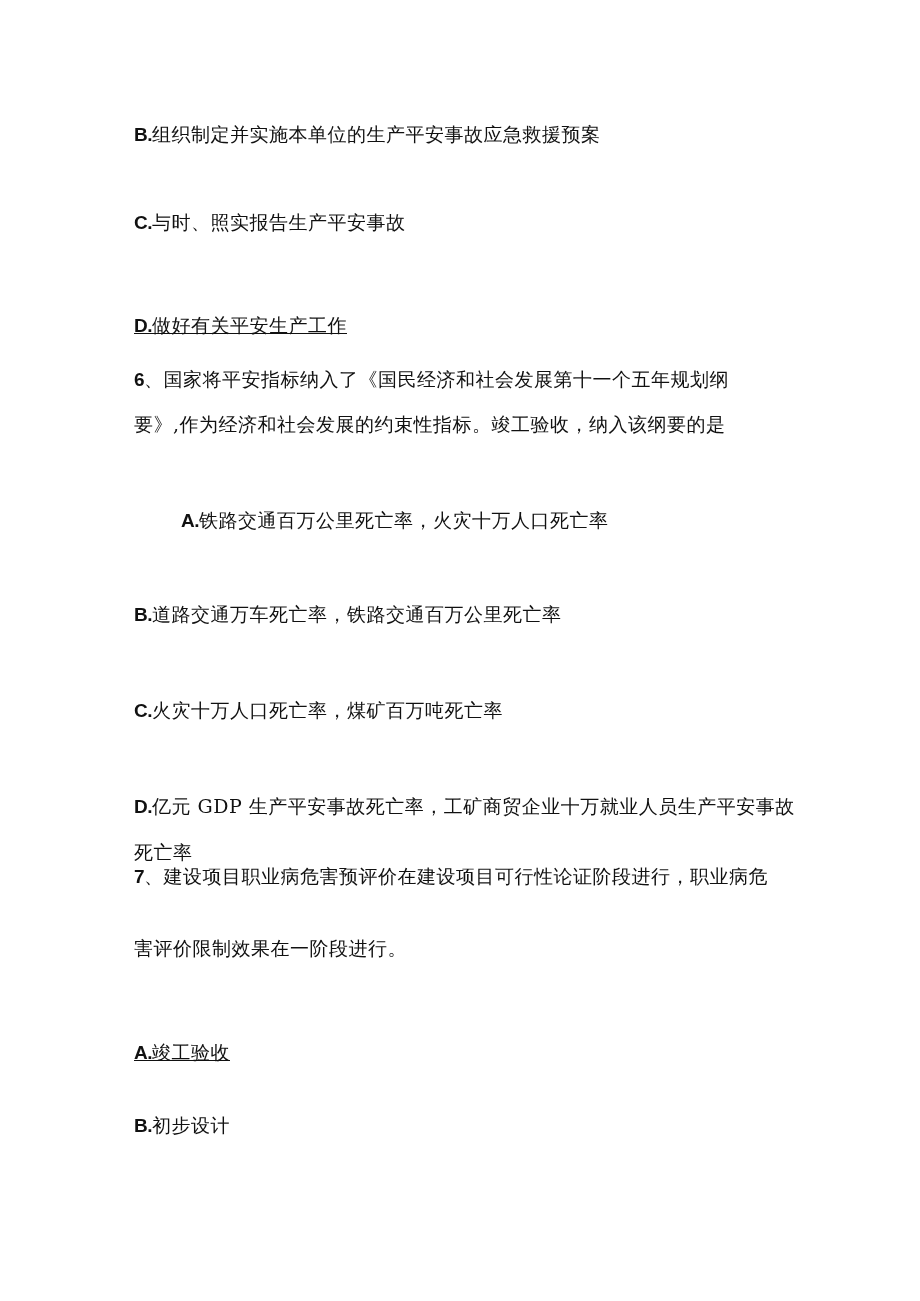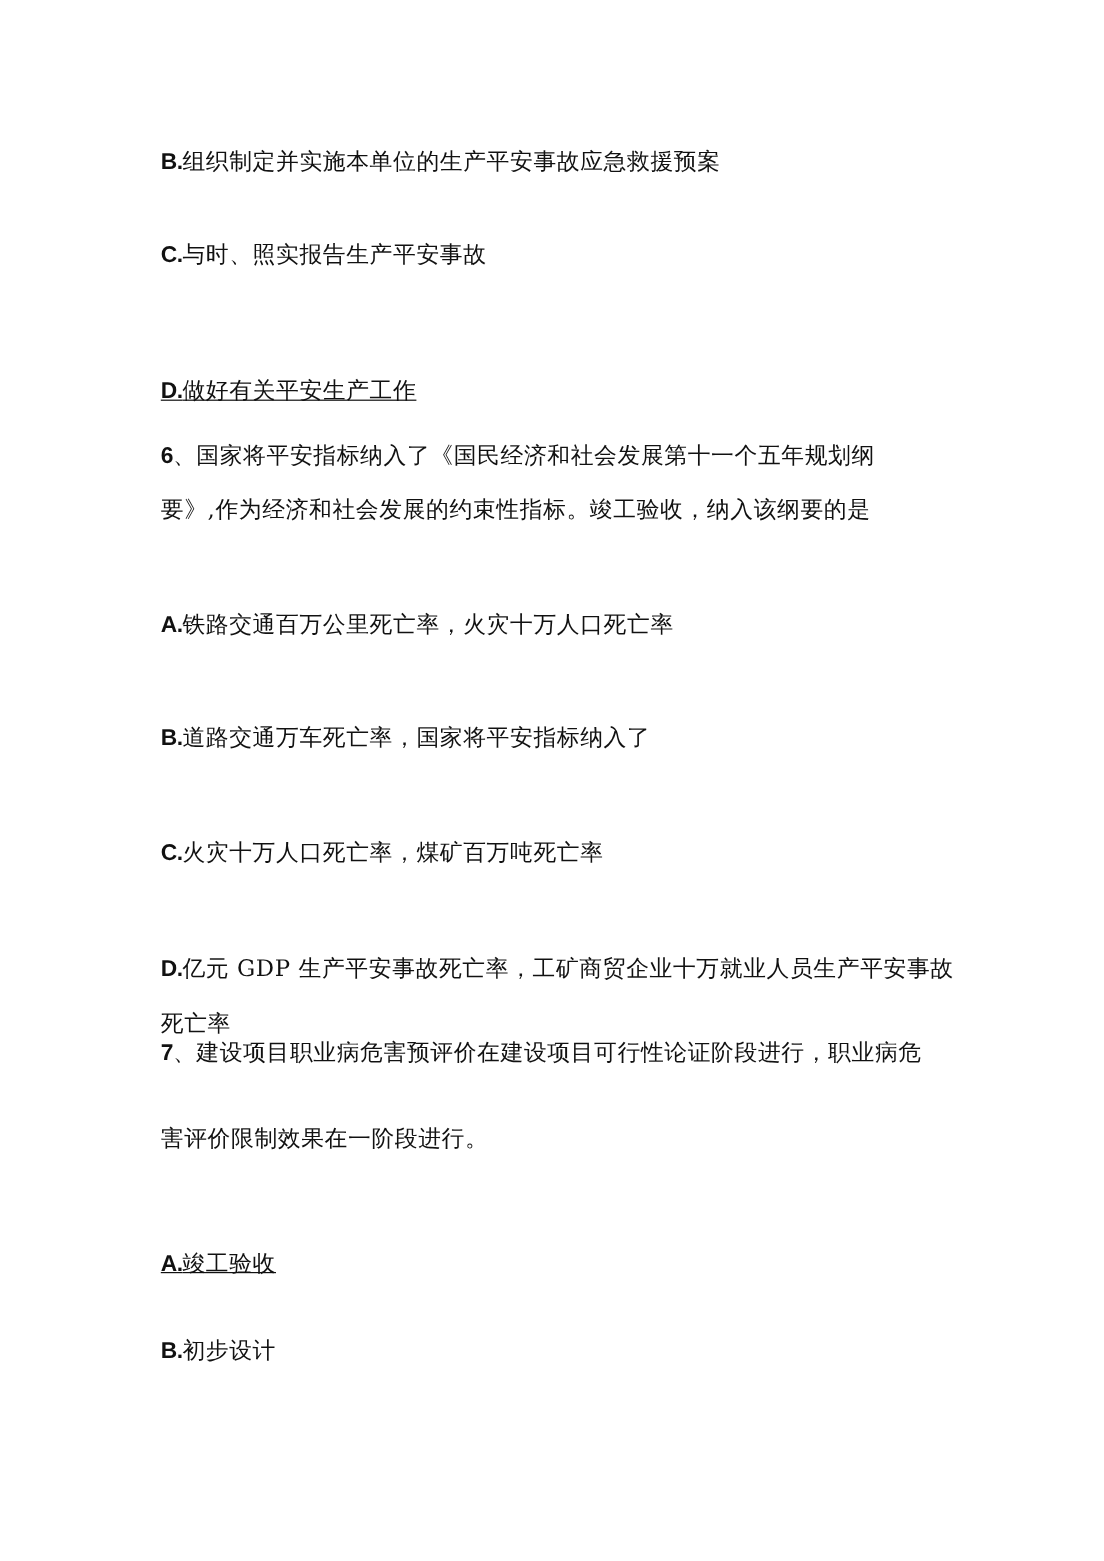--- a/index.html
+++ b/index.html
@@ -6,26 +6,26 @@
     body { width: 920px; height: 1301px; position: relative; overflow: hidden;
       font-family: "DejaVu Serif", "Liberation Serif", serif; color: #111; }
     .line { position: absolute; left: 134px; font-size: 19px; white-space: nowrap; letter-spacing: 0.5px; }
     .line b { font-family: "Liberation Sans", sans-serif; font-weight: bold; letter-spacing: -0.5px; }
   </style>
 </head>
 <body>
 
 <div id="page">
     <div class="line" style="top: 122px;"><b>B.</b><span>组织制定并实施本单位的生产平安事故应急救援预案</span></div>
-    <div class="line" style="top: 199px; text-align: right;"><b>C.</b><span>与时、照实报告生产平安事故</span></div>
+    <div class="line" style="top: 210px; text-align: right;"><b>C.</b><span>与时、照实报告生产平安事故</span></div>
     <div class="line" style="top: 313px; text-decoration: underline;"><b>D.</b><span>做好有关平安生产工作</span></div>
     <div class="line" style="top: 367px;"><b>6</b><span>、国家将平安指标纳入了《国民经济和社会发展第十一个五年规划纲</span></div>
     <div class="line" style="top: 412px;"><span>要》,作为经济和社会发展的约束性指标。竣工验收，纳入该纲要的是</span></div>
-    <div class="line" style="top: 508px;"><b>A.</b><span>铁路交通百万公里死亡率，火灾十万人口死亡率</span></div>
-    <div class="line" style="top: 602px;"><b>B.</b><span>道路交通万车死亡率，国家将平安指标纳入了</span></div>
+    <div class="line" style="top: 508px; margin-left: 47px;"><b>A.</b><span>铁路交通百万公里死亡率，火灾十万人口死亡率</span></div>
+    <div class="line" style="top: 602px;"><b>B.</b><span>道路交通万车死亡率，铁路交通百万公里死亡率</span></div>
     <div class="line" style="top: 698px;"><b>C.</b><span>火灾十万人口死亡率，煤矿百万吨死亡率</span></div>
     <div class="line" style="top: 794px;"><b>D.</b><span>亿元 GDP 生产平安事故死亡率，工矿商贸企业十万就业人员生产平安事故</span></div>
     <div class="line" style="top: 840px;"><span>死亡率</span></div>
     <div class="line" style="top: 864px;"><b>7</b><span>、建设项目职业病危害预评价在建设项目可行性论证阶段进行，职业病危</span></div>
     <div class="line" style="top: 936px;"><span>害评价限制效果在一阶段进行。</span></div>
     <div class="line" style="top: 1040px; text-decoration: underline;"><b>A.</b><span>竣工验收</span></div>
     <div class="line" style="top: 1113px;"><b>B.</b><span>初步设计</span></div>
   </div>
 
 </body></html>

